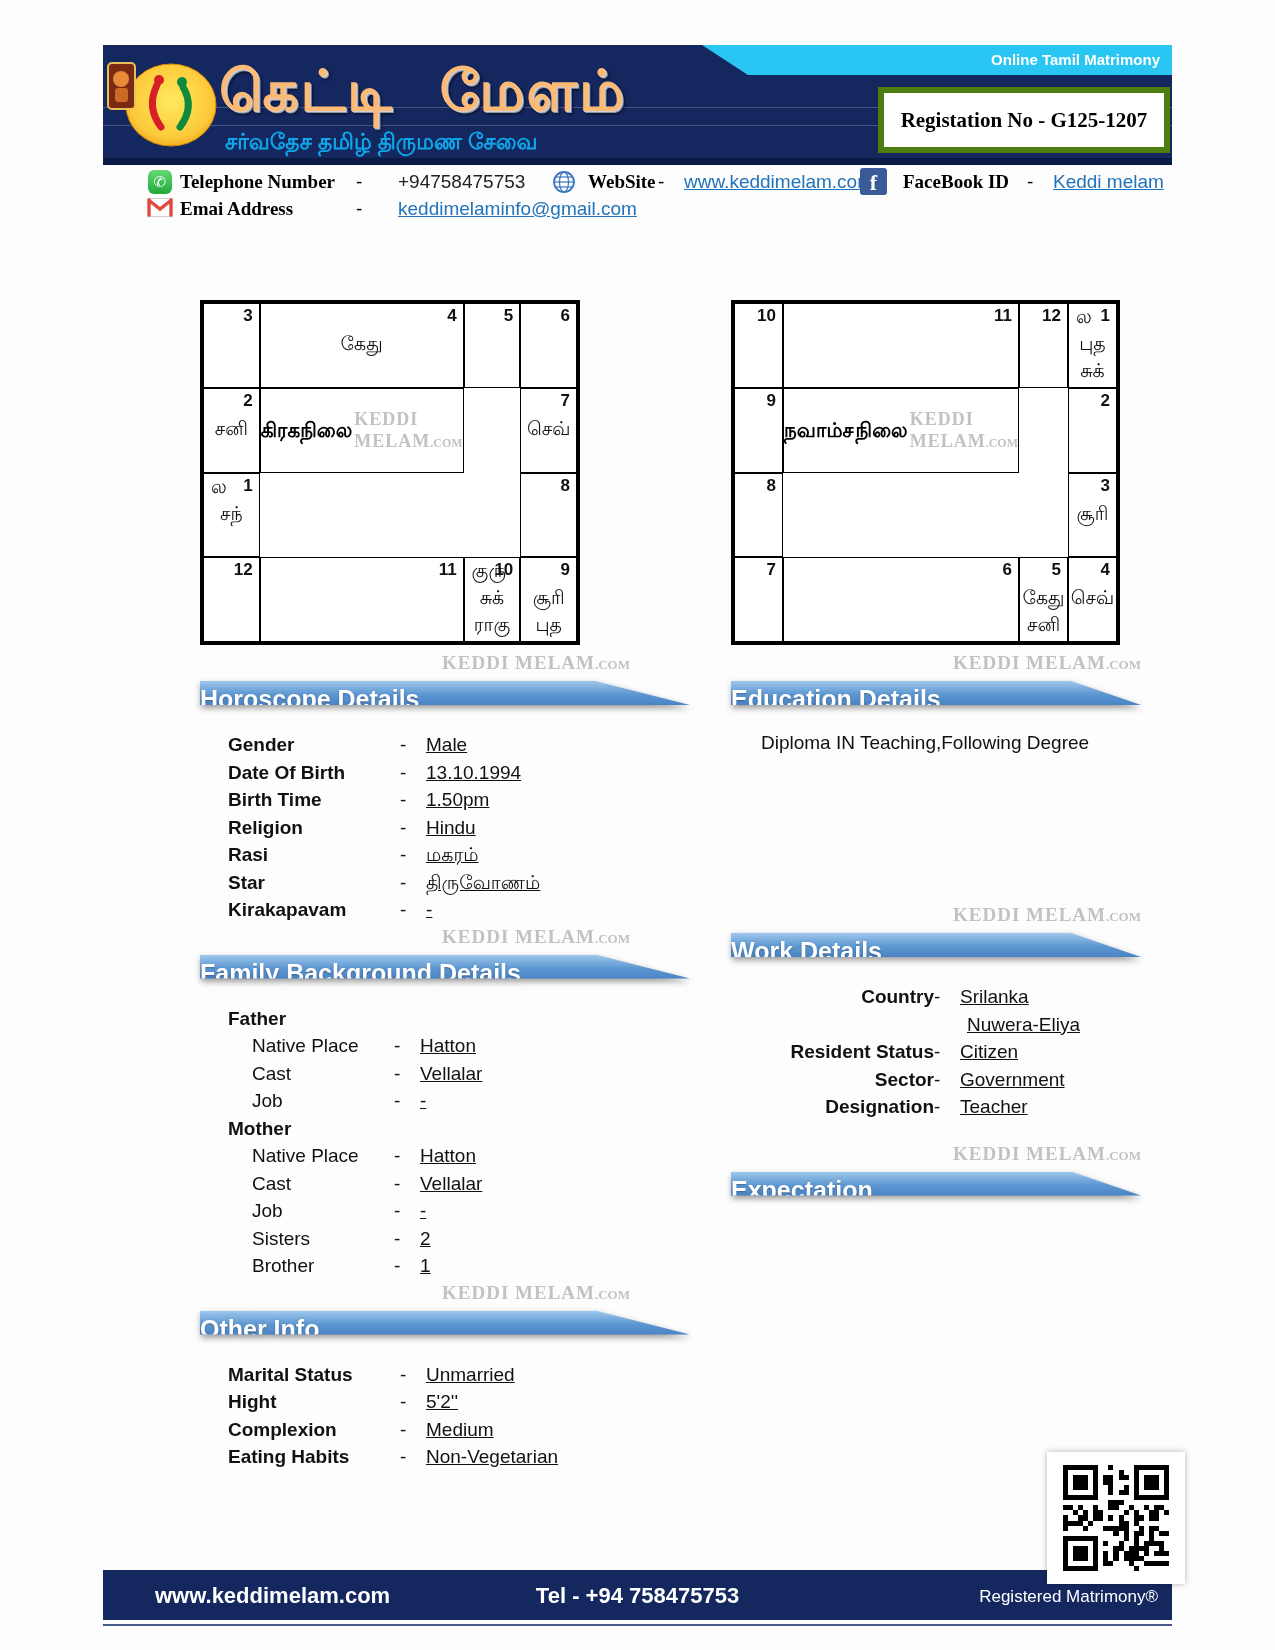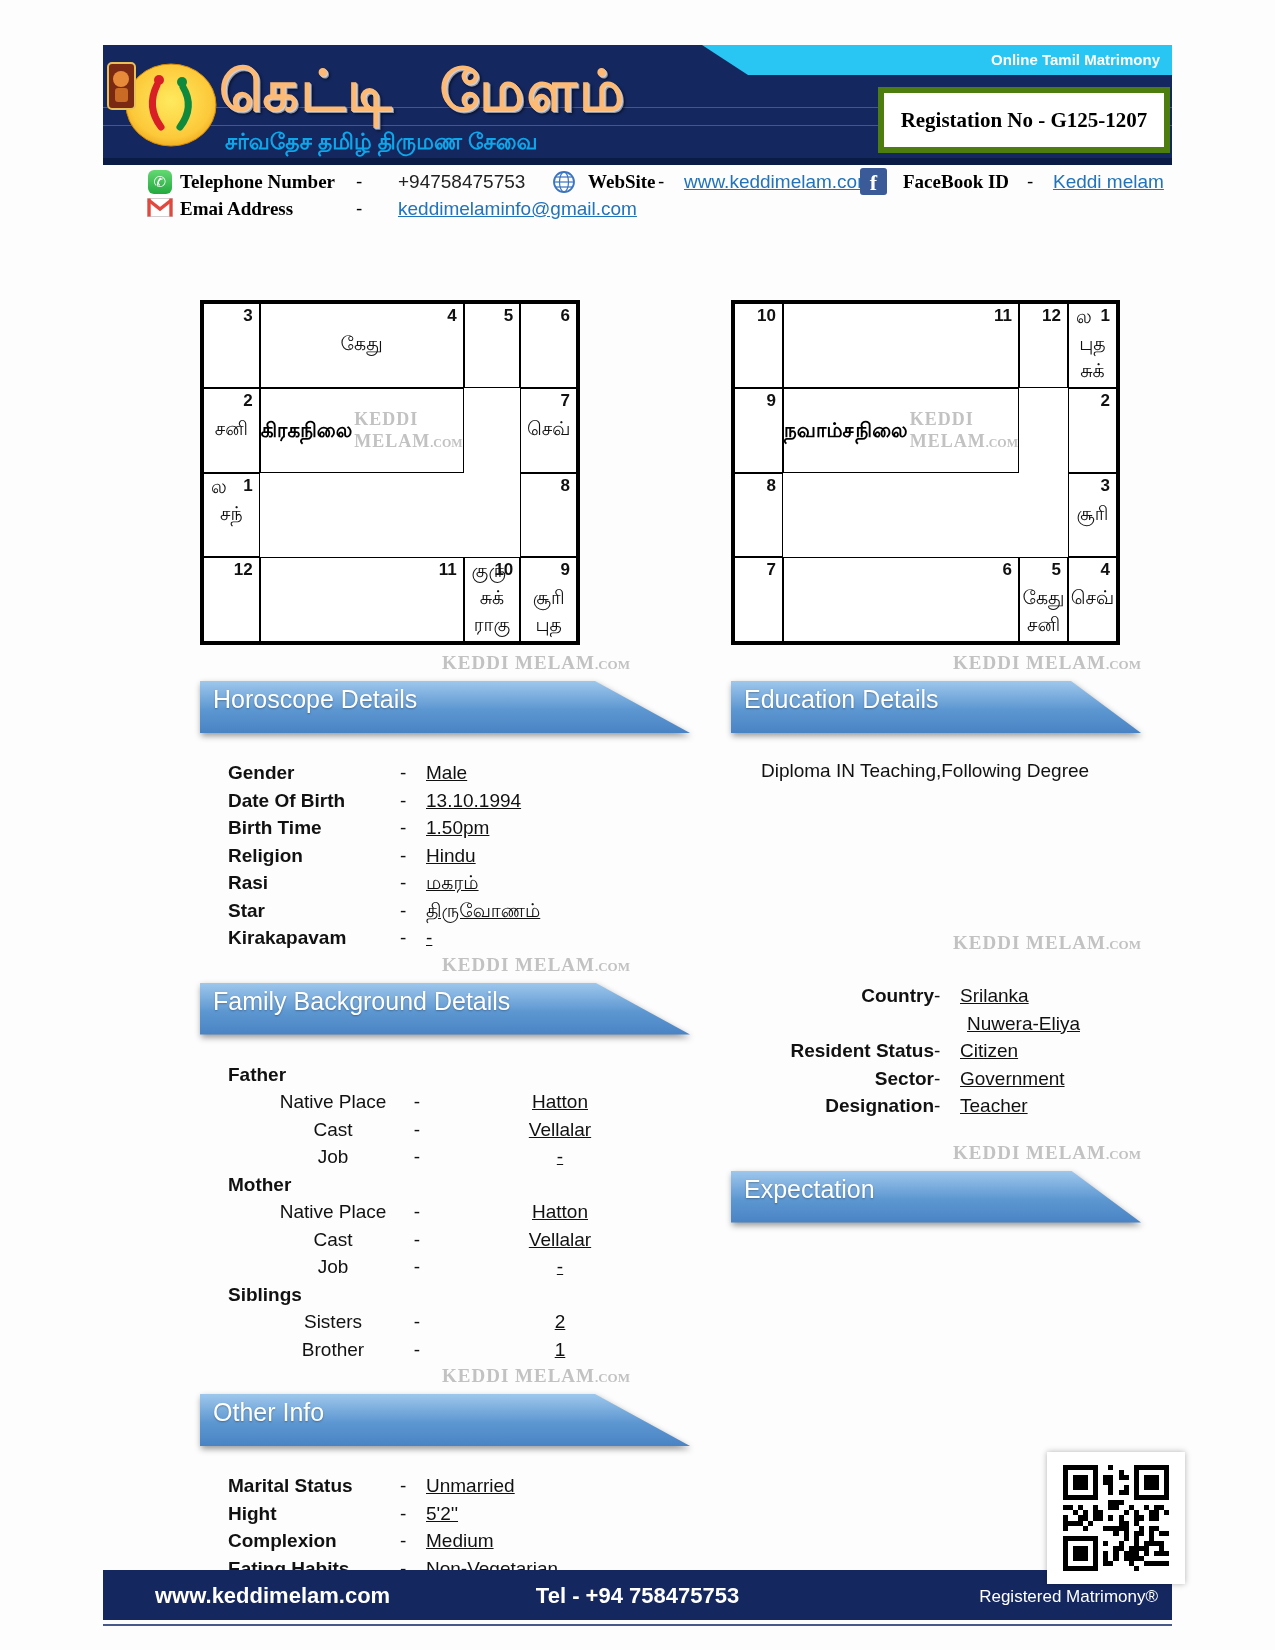--- a/index.html
+++ b/index.html
@@ -57,33 +57,33 @@
   .wm-main{color:#c2c2c2;font-family:"Liberation Serif","DejaVu Serif",serif;font-weight:bold;
            letter-spacing:1px;font-size:19px;}
   .wm-suffix{color:#c2c2c2;font-family:"Liberation Serif","DejaVu Serif",serif;font-weight:bold;
            font-size:13px;text-transform:uppercase;}
   .wm-row{text-align:right;height:24px;margin-top:7px;}
   .col-left .wm-row{width:430px;}
   .cell.center .wm-main{font-size:18px;} .cell.center .wm-suffix{font-size:12px;}
 
   
   .ribbon-wrap{margin-top:5px;filter:drop-shadow(1px 3px 3px rgba(0,0,0,.4));}
-  .ribbon{height:52px;color:#fff;font-size:25px;line-height:36px;padding-left:13px;box-sizing:border-box;
+  .ribbon{height:24px;color:#fff;font-size:25px;line-height:36px;box-sizing:border-box;
       background:linear-gradient(180deg,#9ec7ec 0%,#5d97d1 55%,#4a83c4 100%);
-      text-shadow:0 1px 2px rgba(0,0,0,.3);white-space:nowrap;}
+      text-shadow:0 1px 2px rgba(0,0,0,.3);white-space:nowrap;font-weight:bold;}
   .col-left  .ribbon{clip-path:polygon(0 0,calc(100% - 95px) 0,100% 100%,0 100%);}
   .col-right .ribbon{clip-path:polygon(0 0,calc(100% - 70px) 0,100% 100%,0 100%);}
 
   
   .rows{margin:26px 0 0 28px;font-size:19px;}
   .row{display:flex;line-height:27.5px;}
   .row .lbl{width:172px;font-weight:bold;}
   .row .dash{width:26px;}
   .row .val{flex:1;text-decoration:underline;}
-  .row.sub{margin-left:34px;text-align:center;}
+  .row.sub{margin-left:24px;}
   .row.sub .lbl{width:142px;font-weight:normal;}
   .col-right .row .lbl{width:175px;text-align:right;}
   .val2{padding-left:7px;}
   .edu-line{margin:27px 0 0 30px;font-size:19px;}
   .wm-gap-work{margin-top:150px;}
   .wm-gap-exp{margin-top:22px;}
   .wm-gap-tight{margin-top:2px;}
 
   
   .qr-card{position:absolute;left:1047px;top:1452px;width:138px;height:132px;background:#fff;
@@ -300,23 +300,20 @@
         <div class="row sub">
           <span class="lbl">Cast</span>
           <span class="dash">-</span>
           <span class="val">Vellalar</span>
         </div>
         <div class="row sub">
           <span class="lbl">Job</span>
           <span class="dash">-</span>
           <span class="val">-</span>
         </div>
-        <div class="row group">
-          <span class="lbl">Siblings</span>
-        </div>
         <div class="row sub">
           <span class="lbl">Sisters</span>
           <span class="dash">-</span>
           <span class="val">2</span>
         </div>
         <div class="row sub">
           <span class="lbl">Brother</span>
           <span class="dash">-</span>
           <span class="val">1</span>
         </div>
@@ -407,20 +404,23 @@
           <div class="ctitle">நிலை</div>
           <div><span class="wm-main">KEDDI MELAM</span><span class="wm-suffix">.com</span></div>
         </div>
       </div>
     <div class="wm-row"><span class="wm-main">KEDDI MELAM</span><span class="wm-suffix">.com</span></div>
     <div class="ribbon-wrap">
         <div class="ribbon">Education Details</div>
       </div>
     <div class="edu-line">Diploma IN Teaching,Following Degree</div>
     <div class="wm-row wm-gap-work"><span class="wm-main">KEDDI MELAM</span><span class="wm-suffix">.com</span></div>
+    <div class="ribbon-wrap">
+        <div class="ribbon">Work Details</div>
+      </div>
     <div class="rows">
         <div class="row">
           <span class="lbl">Country</span>
           <span class="dash">-</span>
           <span class="val">Srilanka<div class="val2">Nuwera-Eliya</div></span>
         </div>
         <div class="row">
           <span class="lbl">Resident Status</span>
           <span class="dash">-</span>
           <span class="val">Citizen</span>

